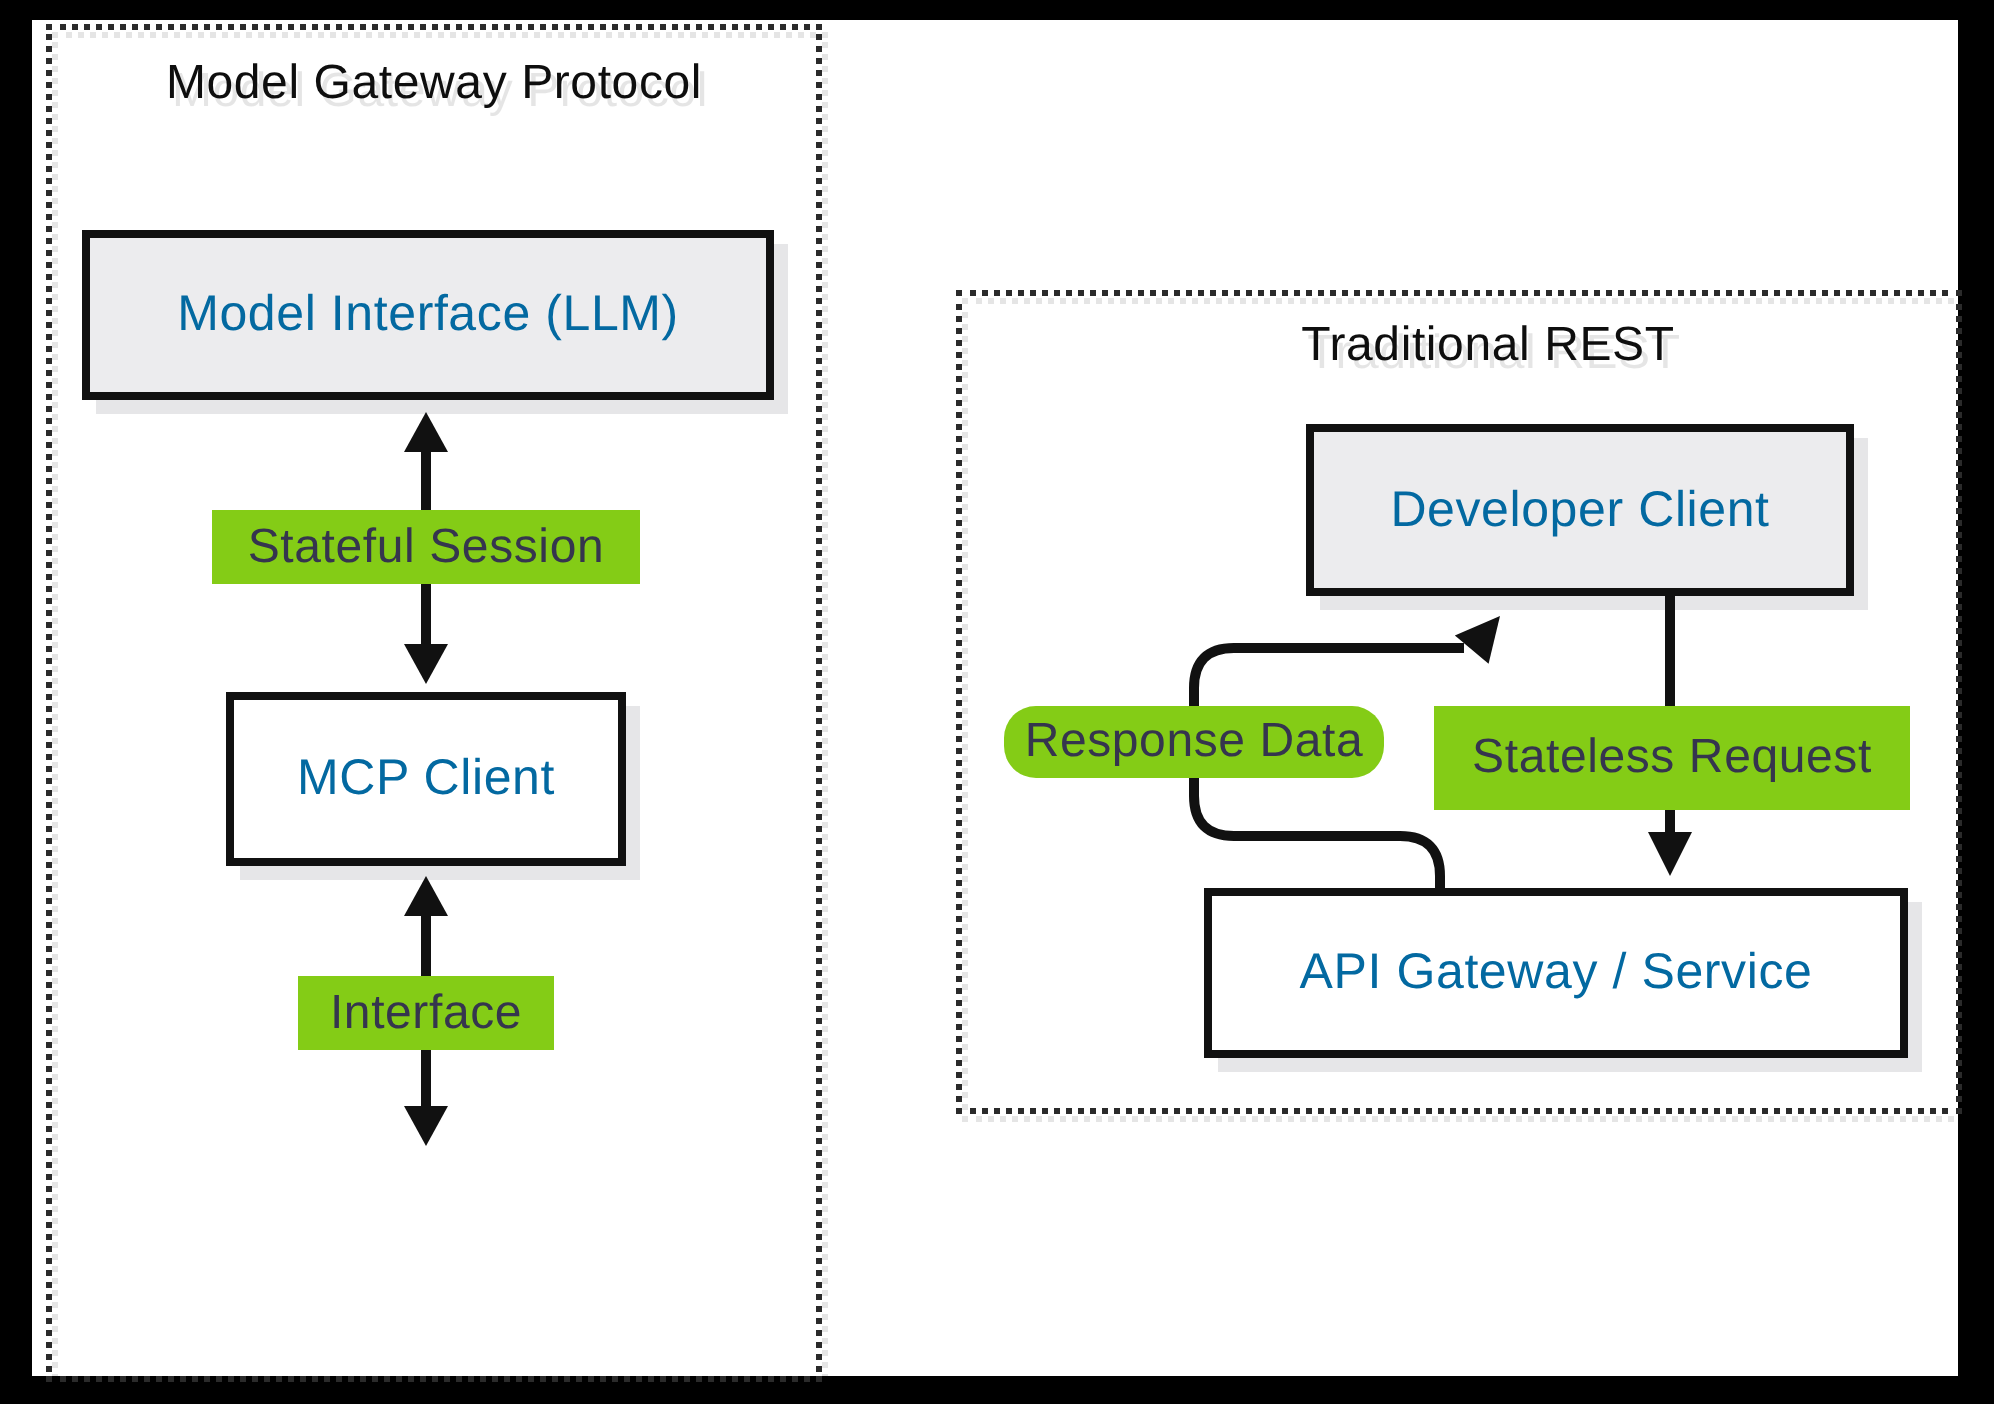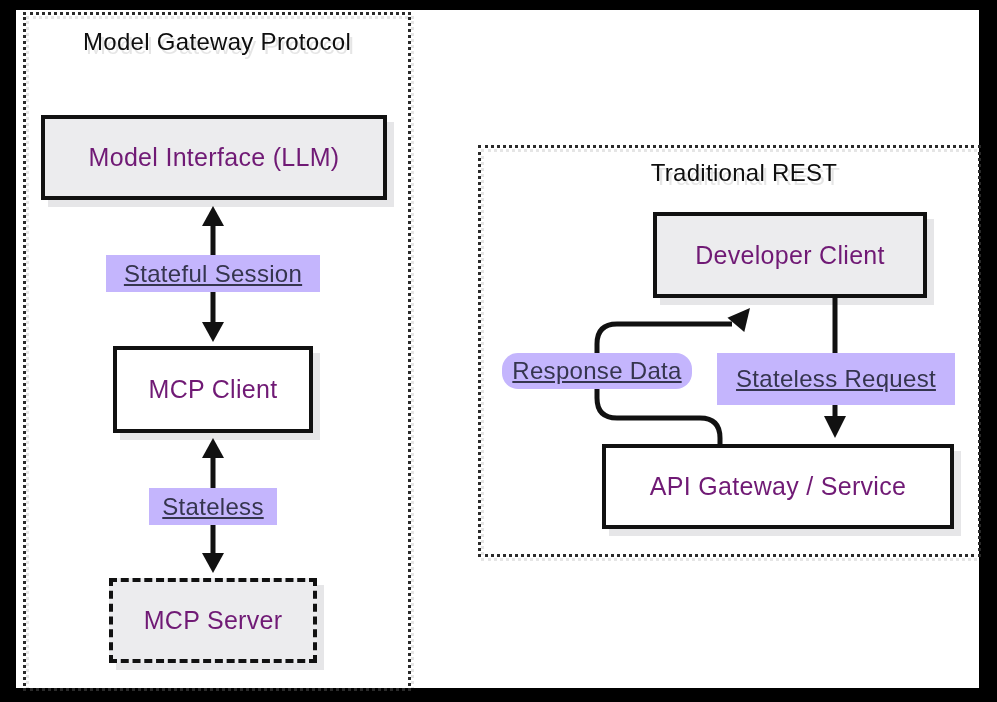--- a/index.html
+++ b/index.html
@@ -19,29 +19,29 @@
   .panel-left{left:7px;top:2px;width:382px;height:673px;}
   .panel-right{left:462px;top:135px;width:497px;height:406px;}
   .panel-title{
     position:absolute;left:0;right:0;text-align:center;
     font-size:24px;font-weight:500;color:#0e0e0e;letter-spacing:.3px;
   }
   .panel-title .line{display:block;line-height:38px;}
   .node{
     position:absolute;display:flex;align-items:center;justify-content:center;
     border:4px solid #111111;background:#fff;
-    font-size:25px;color:#701a75;letter-spacing:.3px;font-weight:500;
+    font-size:25px;color:#0369a1;letter-spacing:.3px;font-weight:500;
     box-shadow:7px 7px 0 0 #e6e6e8;box-sizing:border-box;text-align:center;
   }
   .node.gray{background:#ececee;}
   .node.dashed{border-style:dashed;}
   .edge-label{
     position:absolute;display:flex;align-items:center;justify-content:center;
-    background:#c4b5fd;color:#35354e;font-size:24px;font-weight:500;
-    letter-spacing:.3px;box-sizing:border-box;white-space:nowrap;text-decoration:underline;
+    background:#84cc16;color:#35354e;font-size:24px;font-weight:500;
+    letter-spacing:.3px;box-sizing:border-box;white-space:nowrap;
   }
   svg.arrows{position:absolute;left:0;top:0;pointer-events:none;}
   svg.arrows path{stroke:#111;stroke-width:5;fill:none;stroke-linejoin:round;}
   svg.arrows polygon{fill:#111;stroke:none;}
   
   #node-model-interface{left:25px;top:105px;width:346px;height:85px;}
   #node-mcp-client{left:97px;top:336px;width:200px;height:87px;}
   #node-mcp-server{left:93px;top:568px;width:208px;height:85px;}
   #label-stateful{left:90px;top:245px;width:214px;height:37px;}
   #label-transport{left:133px;top:478px;width:128px;height:37px;}
@@ -64,21 +64,20 @@
   </div>
 
   <div class="panel panel-right">
     <div class="panel-title" id="title-right">
       <span class="line">Traditional REST</span>
     </div>
   </div>
 
   <div class="node gray" id="node-model-interface">Model Interface (LLM)</div>
   <div class="node" id="node-mcp-client">MCP Client</div>
-  <div class="node gray dashed" id="node-mcp-server">MCP Server</div>
   <div class="node gray" id="node-developer-client">Developer Client</div>
   <div class="node" id="node-api-gateway">API Gateway / Service</div>
 
   <svg class="arrows" width="963" height="678" viewBox="0 0 963 678">
 
     <g>
       <path d="M197,247 L197,214"></path>
       <polygon points="186,216 208,216 197,196"></polygon>
     </g>
     <g>
@@ -100,17 +99,17 @@
       <polygon points="808,406 830,406 819,428"></polygon>
     </g>
 
     <g>
       <path d="M704,434 L704,428 Q704,408 684,408 L601,408 Q581,408 581,388 L581,334 Q581,314 601,314 L716,314"></path>
       <polygon points="-11,22 11,22 0,0" transform="translate(734,298) rotate(40)"></polygon>
     </g>
   </svg>
 
   <div class="edge-label" id="label-stateful">Stateful Session</div>
-  <div class="edge-label" id="label-transport">Stateless</div>
+  <div class="edge-label" id="label-transport">Interface</div>
   <div class="edge-label" id="label-response">Response Data</div>
   <div class="edge-label" id="label-stateless">Stateless Request</div>
 
 </div>
 
 </body></html>

